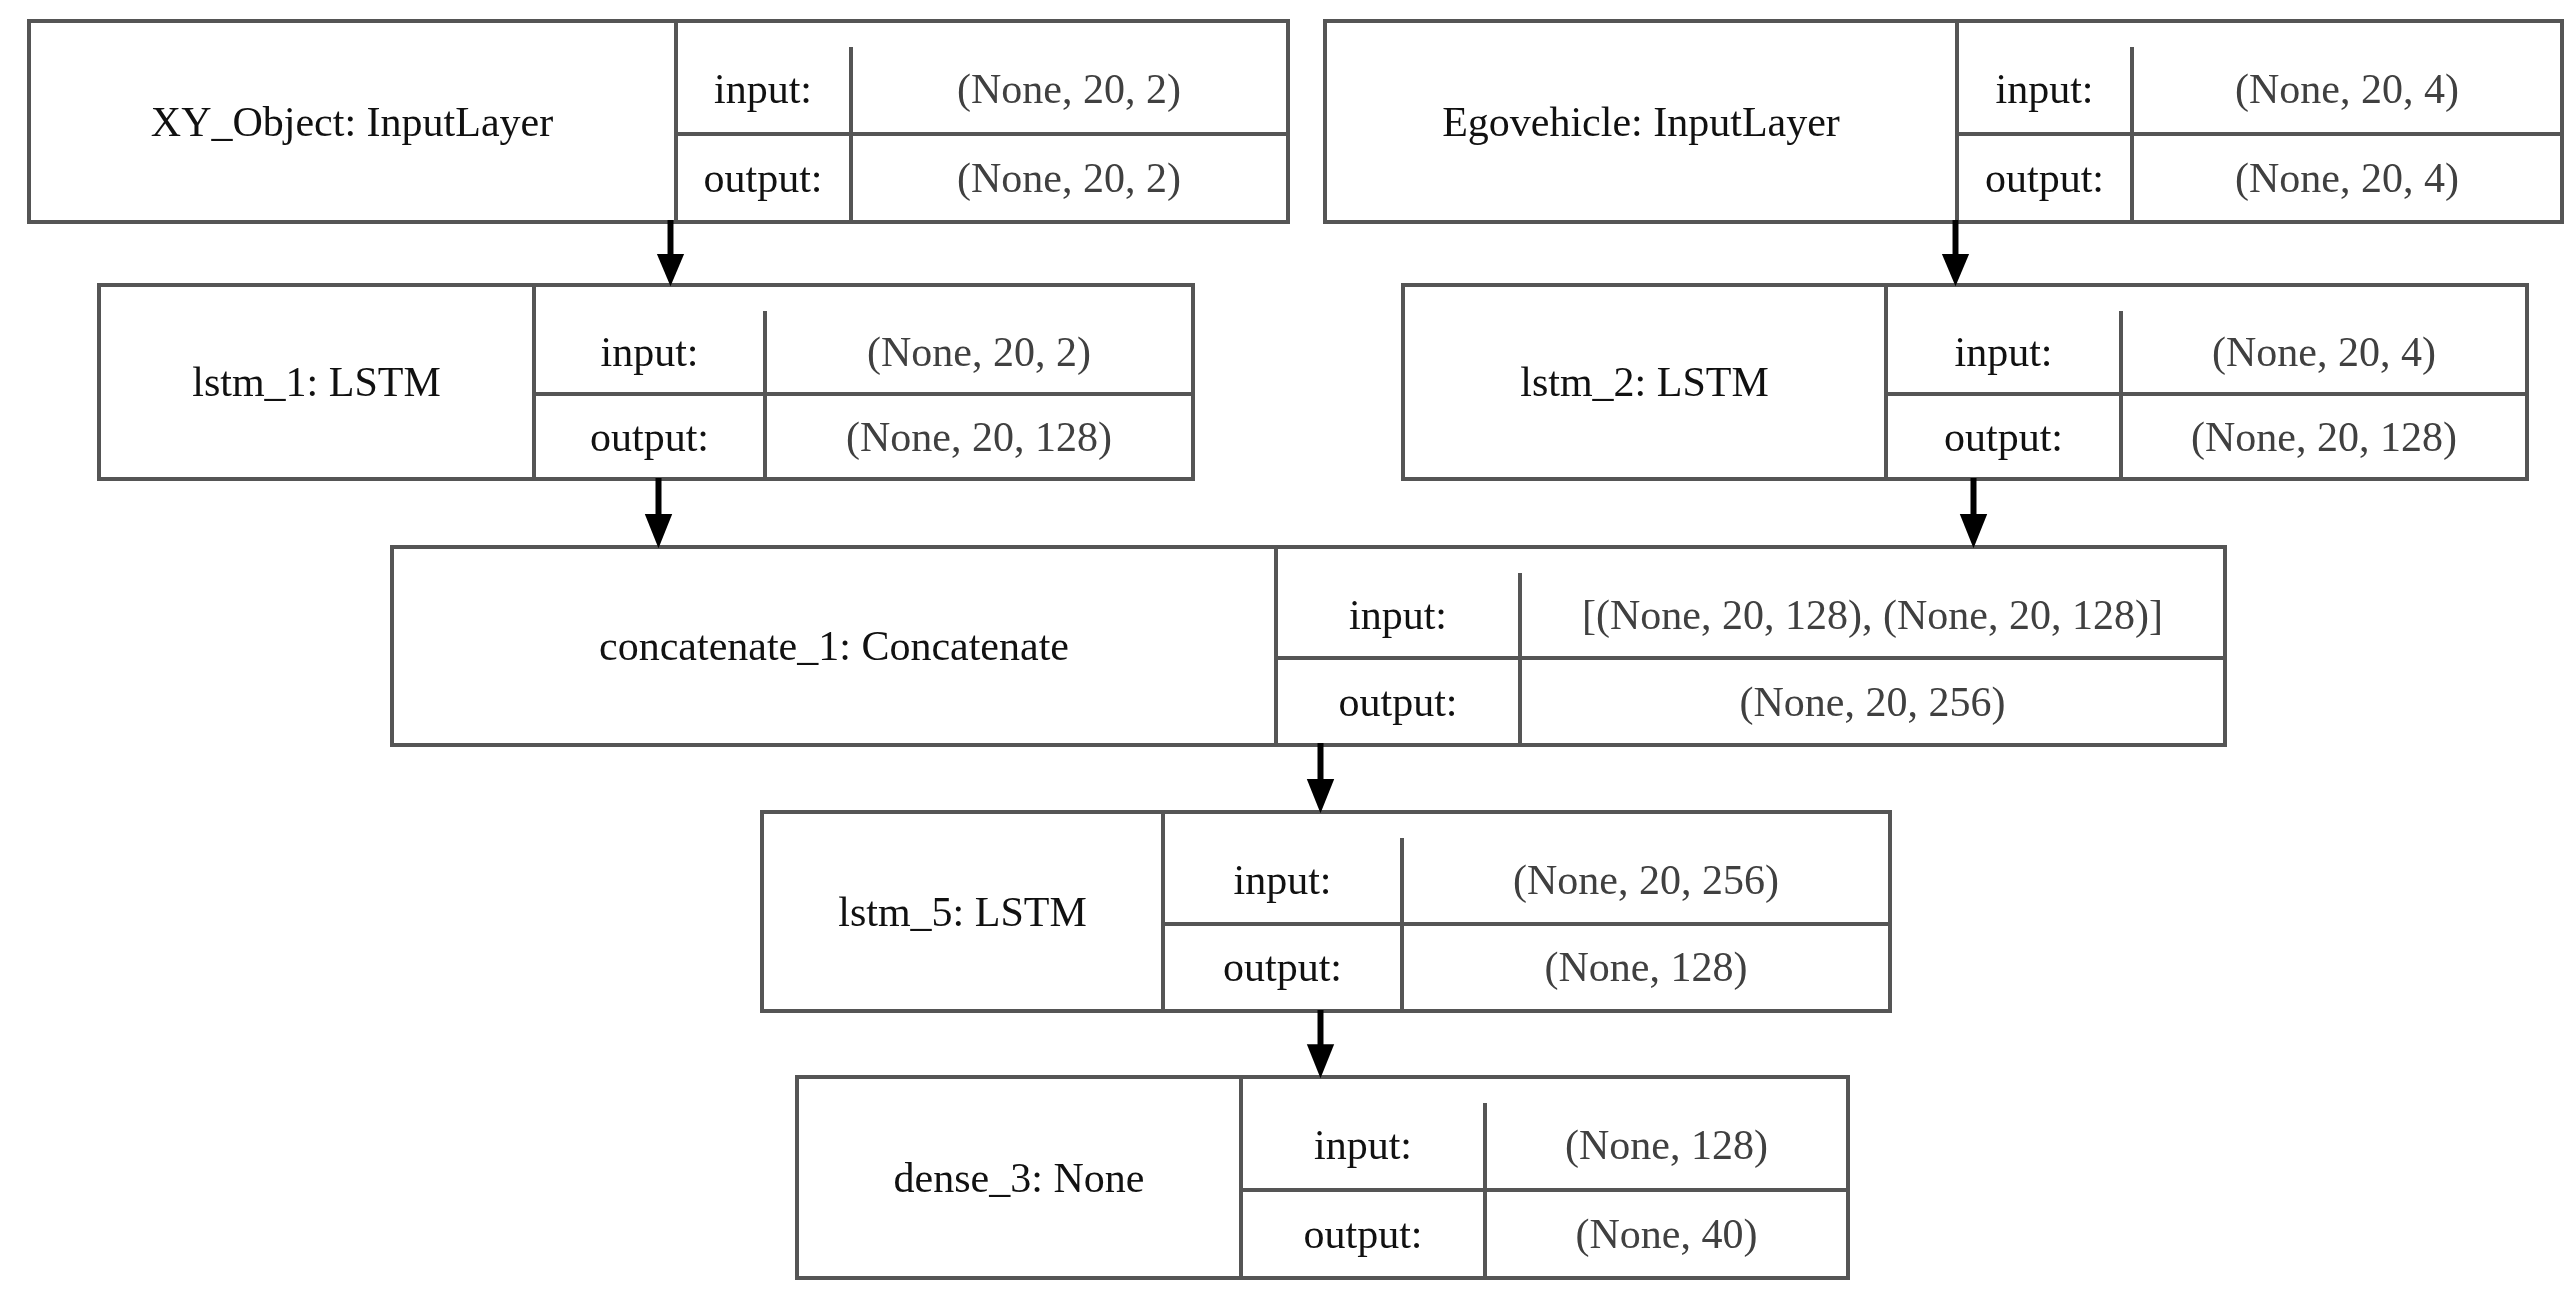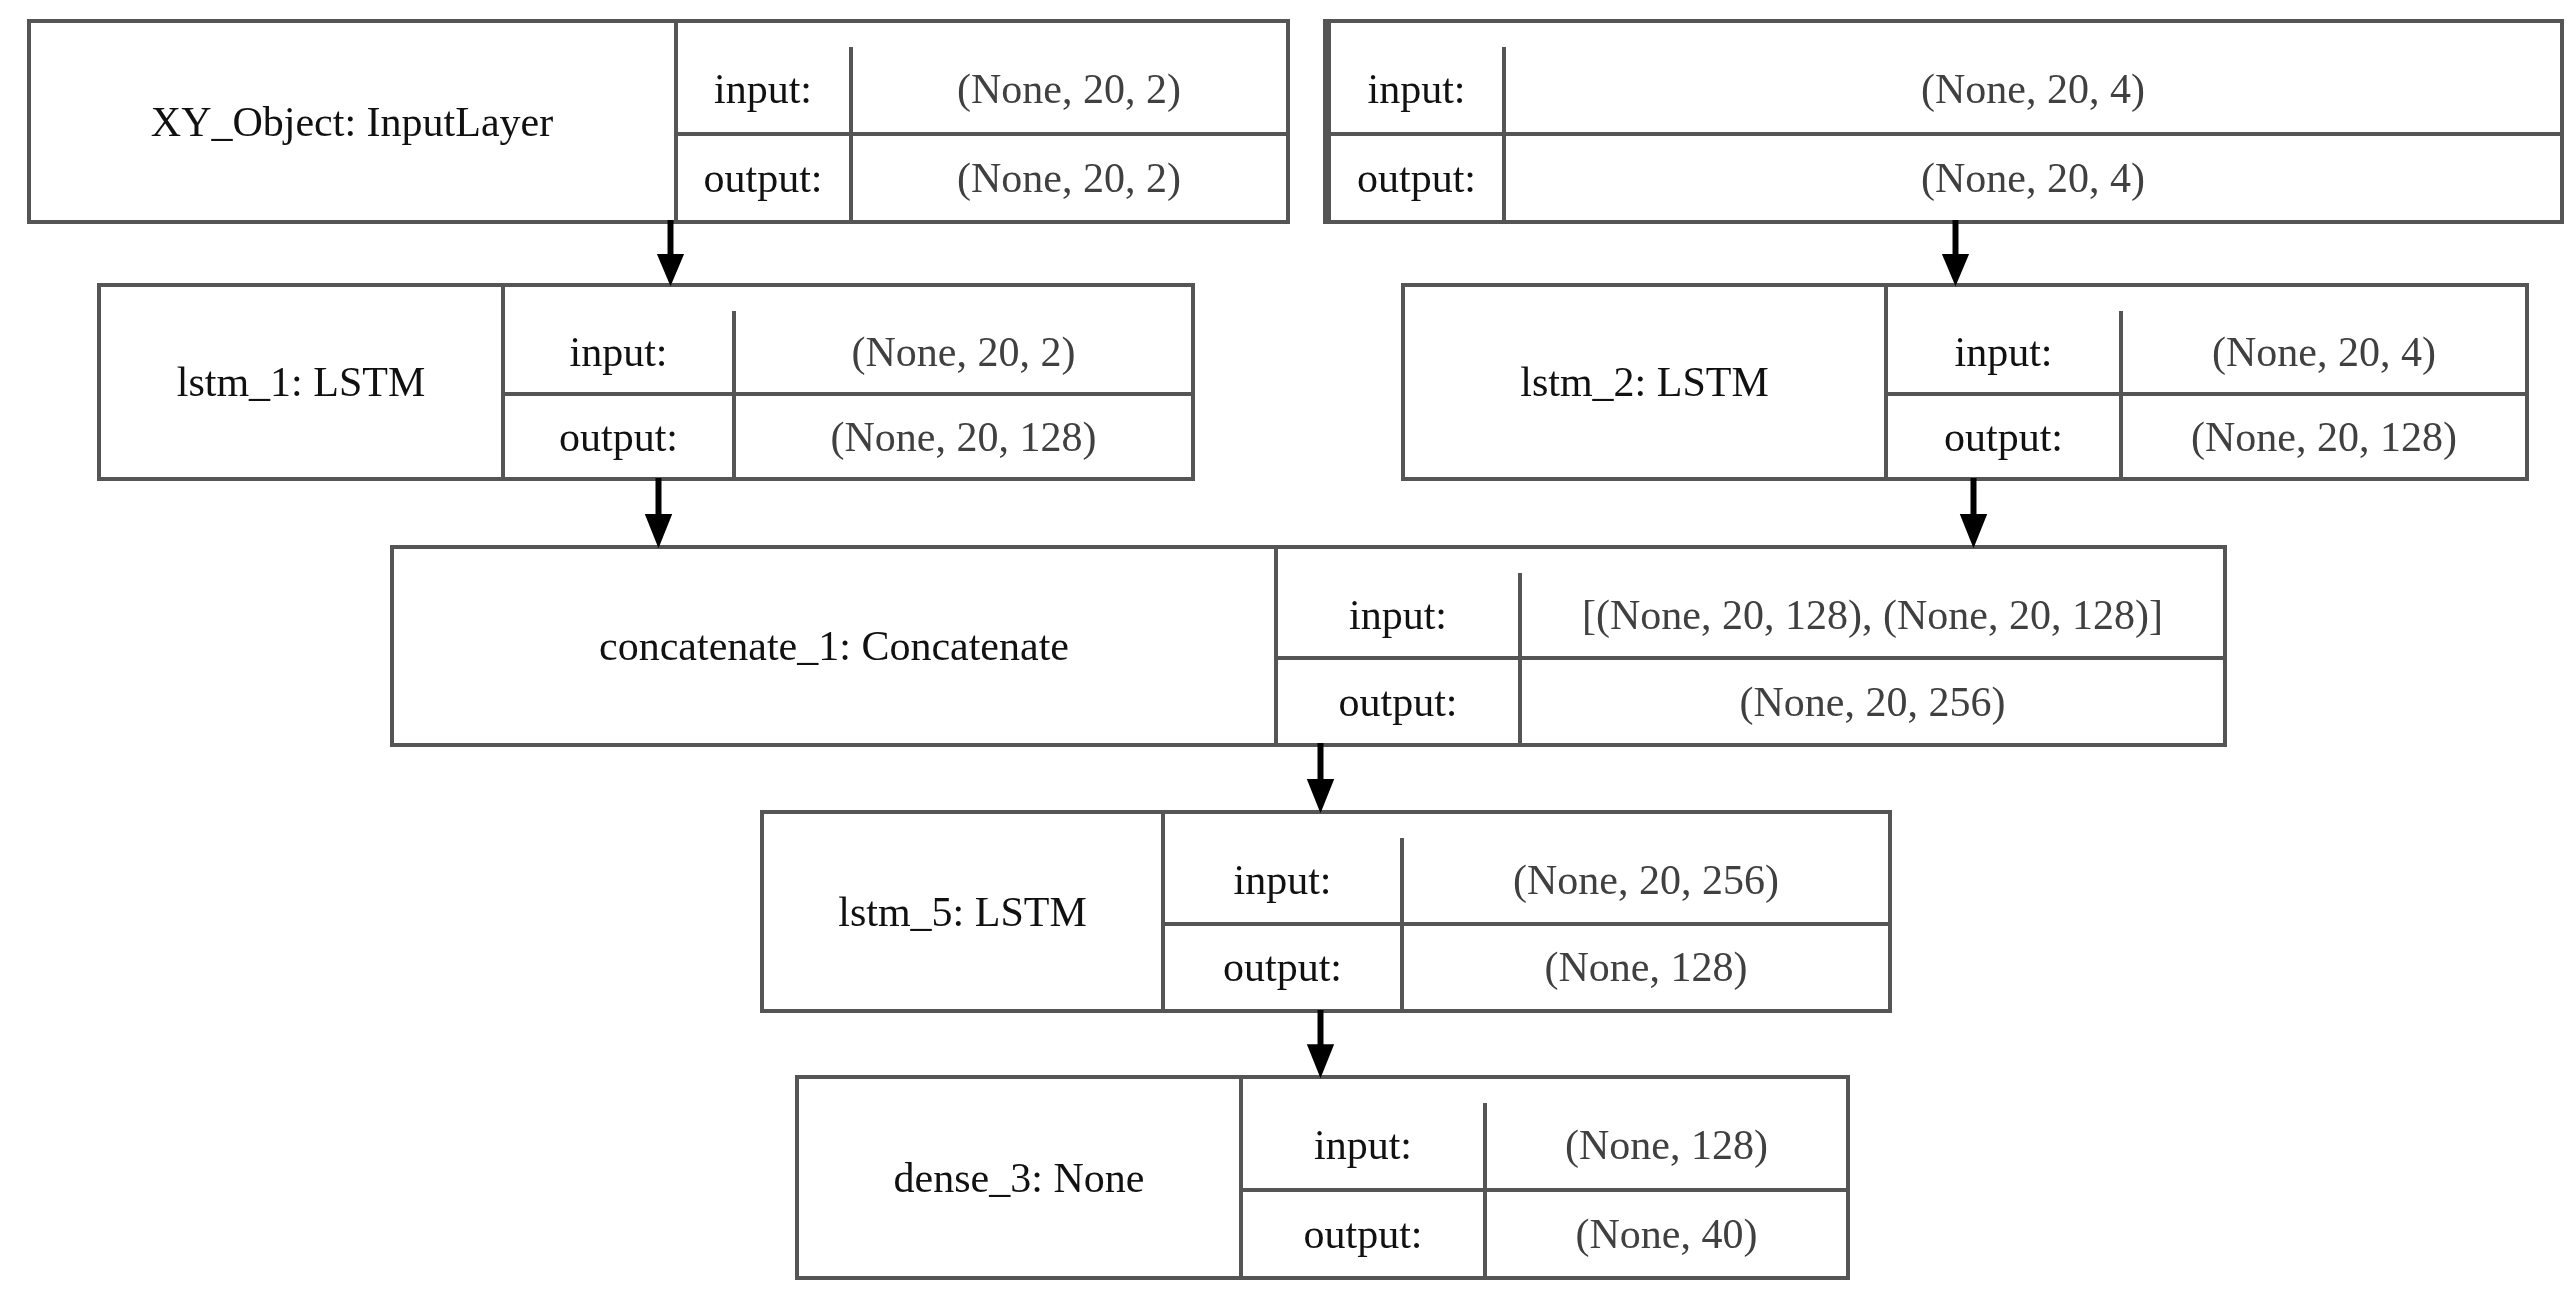--- a/index.html
+++ b/index.html
@@ -94,34 +94,35 @@
         <div class="io-value">(None, 20, 2)</div>
       </div>
       <div class="io-row">
         <div class="io-label" style="width:175px;">output:</div>
         <div class="io-value">(None, 20, 2)</div>
       </div>
     </div>
   </div>
 
   <div class="node" style="left:1323px; top:19px; width:1241px; height:205px; font-size:42px;">
+    <div class="name-cell" style="width:628px;">Egovehicle: InputLayer</div>
     <div class="io-block">
       <div class="io-row top">
         <div class="io-label" style="width:175px;">input:</div>
         <div class="io-value">(None, 20, 4)</div>
       </div>
       <div class="io-row">
         <div class="io-label" style="width:175px;">output:</div>
         <div class="io-value">(None, 20, 4)</div>
       </div>
     </div>
   </div>
 
   <div class="node" style="left:97px; top:283px; width:1098px; height:198px; font-size:42px;">
-    <div class="name-cell" style="width:400px;">lstm_1: LSTM</div>
+    <div class="name-cell" style="width:431px;">lstm_1: LSTM</div>
     <div class="io-block">
       <div class="io-row top">
         <div class="io-label" style="width:231px;">input:</div>
         <div class="io-value">(None, 20, 2)</div>
       </div>
       <div class="io-row">
         <div class="io-label" style="width:231px;">output:</div>
         <div class="io-value">(None, 20, 128)</div>
       </div>
     </div>

